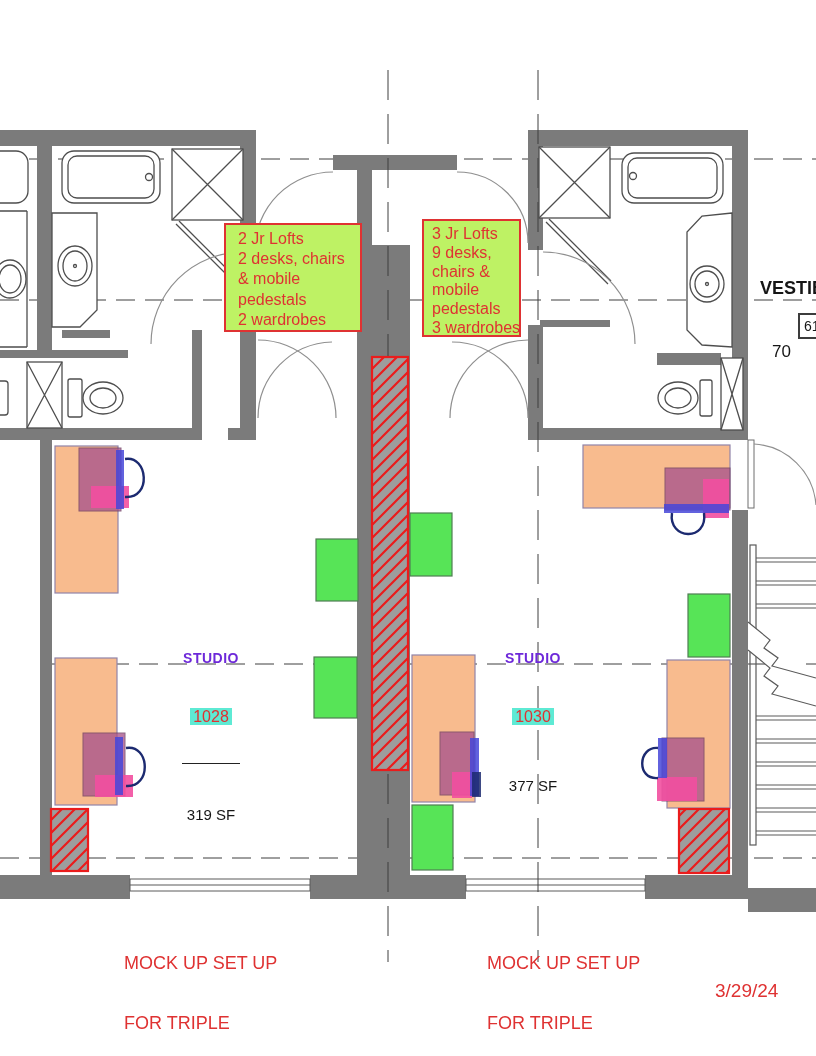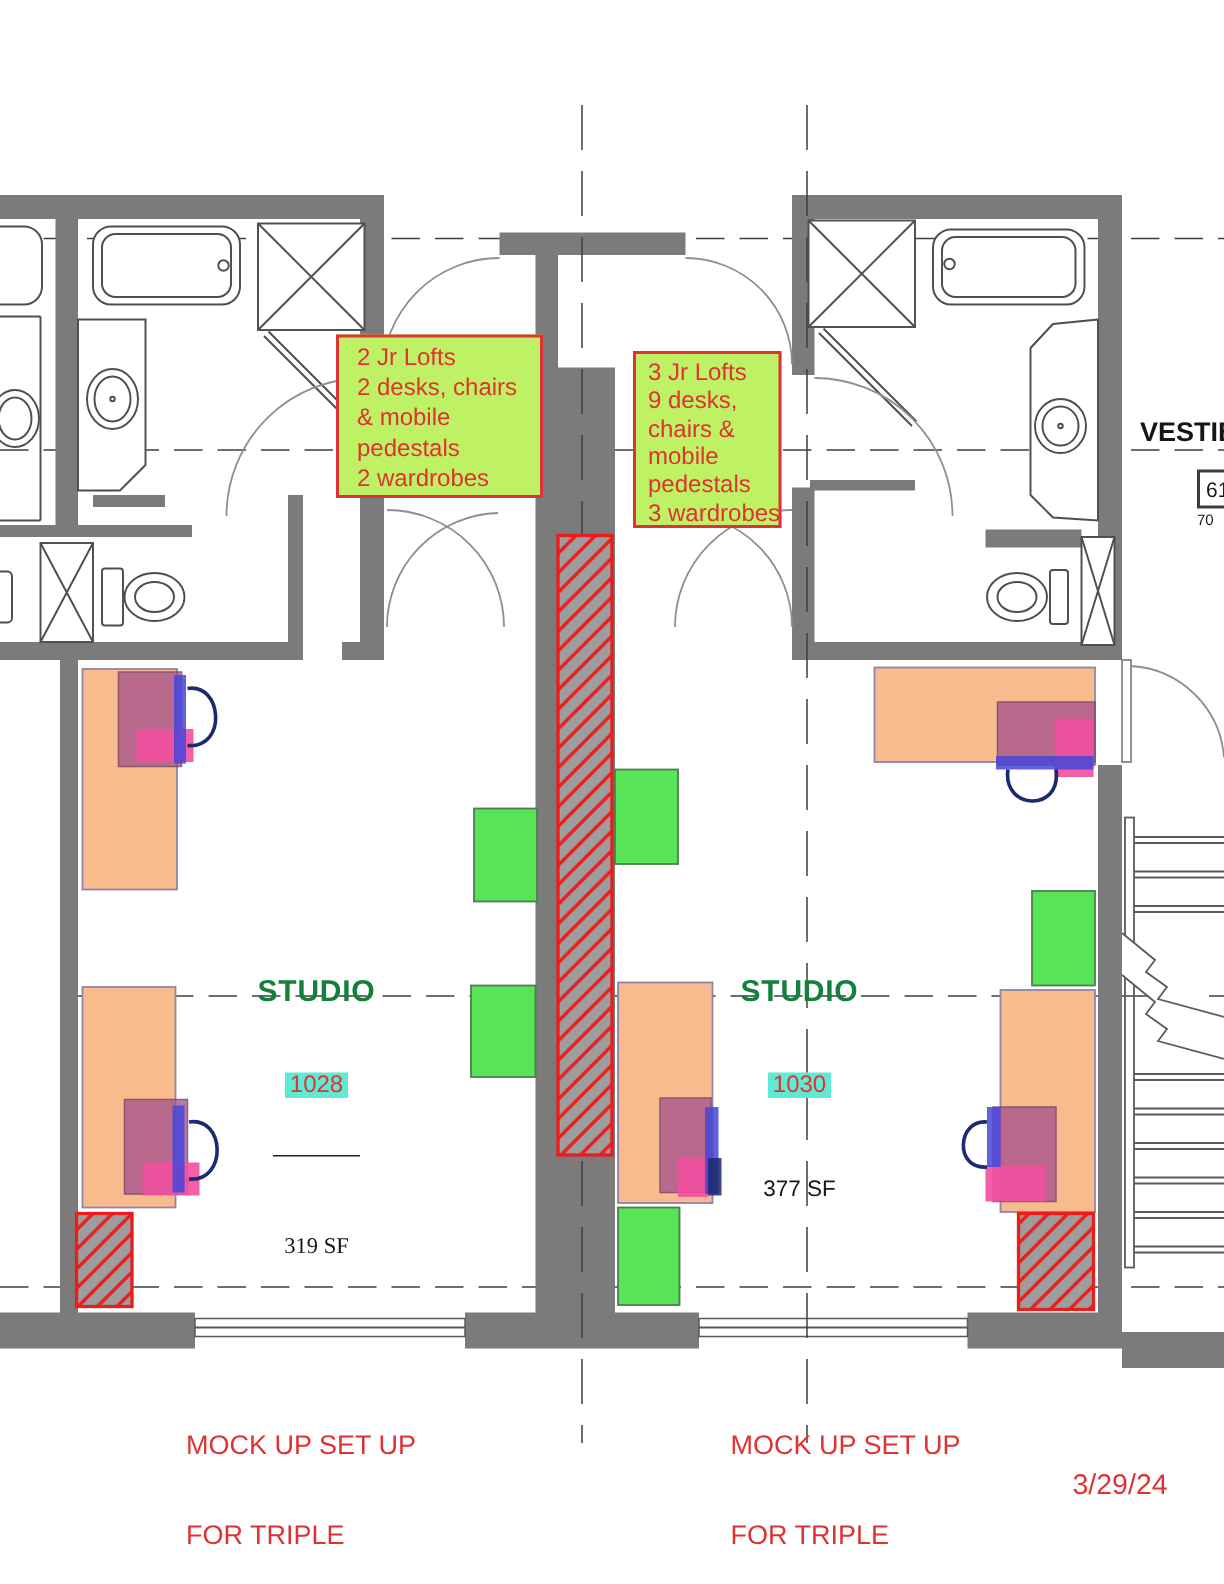--- a/index.html
+++ b/index.html
@@ -20,30 +20,30 @@
   .bstrip{fill:var(--chair_blue);opacity:.85;}
   .cback{fill:none;stroke:var(--chair_back_navy);stroke-width:2.4;}
   .hatch{fill:url(#redhatch);stroke:var(--hatch_red);stroke-width:2.2;}
   .stair{fill:none;stroke:#5a5a5a;stroke-width:1.2;}
   .win{fill:#fff;stroke:#5a5a5a;stroke-width:1;}
   .txt{position:absolute;white-space:pre;}
   .note{position:absolute;border:2px solid var(--annotation_red);background:#bef264;
         color:var(--annotation_red);font-size:16px;}
   .note .ln{white-space:nowrap;}
   #note-left{left:224px;top:223px;width:122px;height:101px;padding:4px 0 0 12px;line-height:20.2px;}
-  #note-right{left:422px;top:219px;width:87px;height:110px;padding:4px 0 0 8px;line-height:18.8px;margin-top:15px;}
-  .studio-name{font-weight:bold;font-size:20px;color:#15803d;letter-spacing:.5px;}
+  #note-right{left:422px;top:219px;width:87px;height:110px;padding:4px 0 0 8px;line-height:18.8px;}
+  .studio-name{font-weight:bold;font-size:14px;color:#6d28d9;letter-spacing:.5px;}
   .studio-num{font-size:16px;color:var(--annotation_red);background:#5eead4;padding:0 3px;}
   .studio-area{font-size:15px;color:#161616;}
   .cap{color:var(--annotation_red);font-size:18px;line-height:20px;}
   #vest-name{left:760px;top:278px;width:56px;overflow:hidden;font-weight:bold;
              font-size:18px;color:#161616;}
   #vest-numbox{position:absolute;left:798px;top:313px;width:40px;height:22px;border:2px solid #3c3c3c;
              background:#fff;font-size:14px;color:#161616;padding-left:4px;line-height:22px;}
-  #vest-area{left:798px;top:342px;font-size:10px;color:#161616;}
+  #vest-area{left:772px;top:342px;font-size:17px;color:#161616;}
   #date{left:715px;top:980px;color:var(--annotation_red);font-size:19px;}
   .ctr{text-align:center;}
 </style>
 </head>
 <body>
 
 <div id="page">
 
 <svg width="816" height="1056" viewBox="0 0 816 1056">
   <defs>
@@ -235,21 +235,21 @@
   <div class="ln">chairs &amp;</div>
   <div class="ln">mobile</div>
   <div class="ln">pedestals</div>
   <div class="ln">3 wardrobes</div>
 </div>
 
 <div class="txt ctr" style="left:151px;top:614px;width:120px;">
   <div class="studio-name">STUDIO</div>
   <div style="margin-top:6px;"><span class="studio-num">1028</span></div>
   <div style="width:58px;margin:1px auto 0;border-top:1.6px solid #222;"></div>
-  <div class="studio-area" style="margin-top:16px;font-family:Liberation Serif, serif;">319 SF</div>
+  <div class="studio-area" style="margin-top:6px;">319 SF</div>
 </div>
 <div class="txt ctr" style="left:473px;top:614px;width:120px;">
   <div class="studio-name">STUDIO</div>
   <div style="margin-top:6px;"><span class="studio-num">1030</span></div>
   <div class="studio-area" style="margin-top:15px;">377 SF</div>
 </div>
 
 <div class="txt" id="vest-name">VESTIB</div>
 <div id="vest-numbox">
   <span>61</span>

